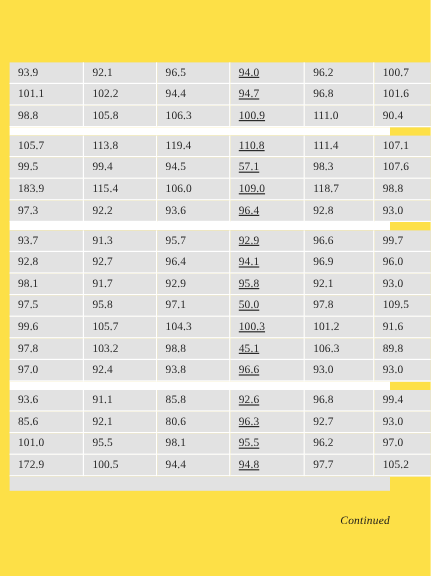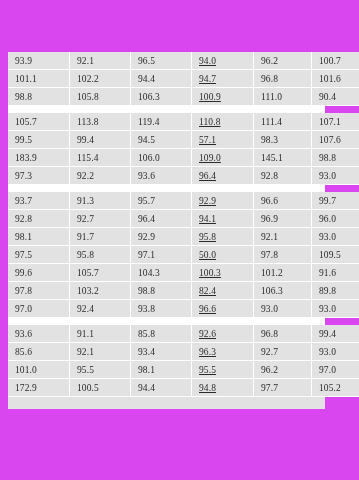--- a/index.html
+++ b/index.html
@@ -14,21 +14,21 @@
     position: relative;
     overflow: hidden;
   }
 
   #page {
     position: absolute;
     left: 0;
     top: 0;
     width: 359px;
     height: 480px;
-    background: #d946ef;
+    background: #fde047;
   }
 
   #data-table {
     position: absolute;
     left: 8px;
     top: 52px;
     width: 317px;
   }
 
   .group-gap {
@@ -138,21 +138,21 @@
             <td class="c2">94.5</td>
             <td class="c3">57.1</td>
             <td class="c4">98.3</td>
             <td class="c5">107.6</td>
           </tr>
           <tr>
             <td class="c0">183.9</td>
             <td class="c1">115.4</td>
             <td class="c2">106.0</td>
             <td class="c3">109.0</td>
-            <td class="c4">145.1</td>
+            <td class="c4">118.7</td>
             <td class="c5">98.8</td>
           </tr>
           <tr>
             <td class="c0">97.3</td>
             <td class="c1">92.2</td>
             <td class="c2">93.6</td>
             <td class="c3">96.4</td>
             <td class="c4">92.8</td>
             <td class="c5">93.0</td>
           </tr>
@@ -198,21 +198,21 @@
             <td class="c1">105.7</td>
             <td class="c2">104.3</td>
             <td class="c3">100.3</td>
             <td class="c4">101.2</td>
             <td class="c5">91.6</td>
           </tr>
           <tr>
             <td class="c0">97.8</td>
             <td class="c1">103.2</td>
             <td class="c2">98.8</td>
-            <td class="c3">82.4</td>
+            <td class="c3">45.1</td>
             <td class="c4">106.3</td>
             <td class="c5">89.8</td>
           </tr>
           <tr>
             <td class="c0">97.0</td>
             <td class="c1">92.4</td>
             <td class="c2">93.8</td>
             <td class="c3">96.6</td>
             <td class="c4">93.0</td>
             <td class="c5">93.0</td>
@@ -226,21 +226,21 @@
             <td class="c0">93.6</td>
             <td class="c1">91.1</td>
             <td class="c2">85.8</td>
             <td class="c3">92.6</td>
             <td class="c4">96.8</td>
             <td class="c5">99.4</td>
           </tr>
           <tr>
             <td class="c0">85.6</td>
             <td class="c1">92.1</td>
-            <td class="c2">93.4</td>
+            <td class="c2">80.6</td>
             <td class="c3">96.3</td>
             <td class="c4">92.7</td>
             <td class="c5">93.0</td>
           </tr>
           <tr>
             <td class="c0">101.0</td>
             <td class="c1">95.5</td>
             <td class="c2">98.1</td>
             <td class="c3">95.5</td>
             <td class="c4">96.2</td>
@@ -252,14 +252,17 @@
             <td class="c2">94.4</td>
             <td class="c3">94.8</td>
             <td class="c4">97.7</td>
             <td class="c5">105.2</td>
           </tr>
         </tbody>
       </table>
       <div class="table-footer-band"></div>
     </div>
 
+  <div class="continued-wrap">
+    <span class="continued">Continued</span>
+  </div>
 
 </div>
 
 </body></html>

